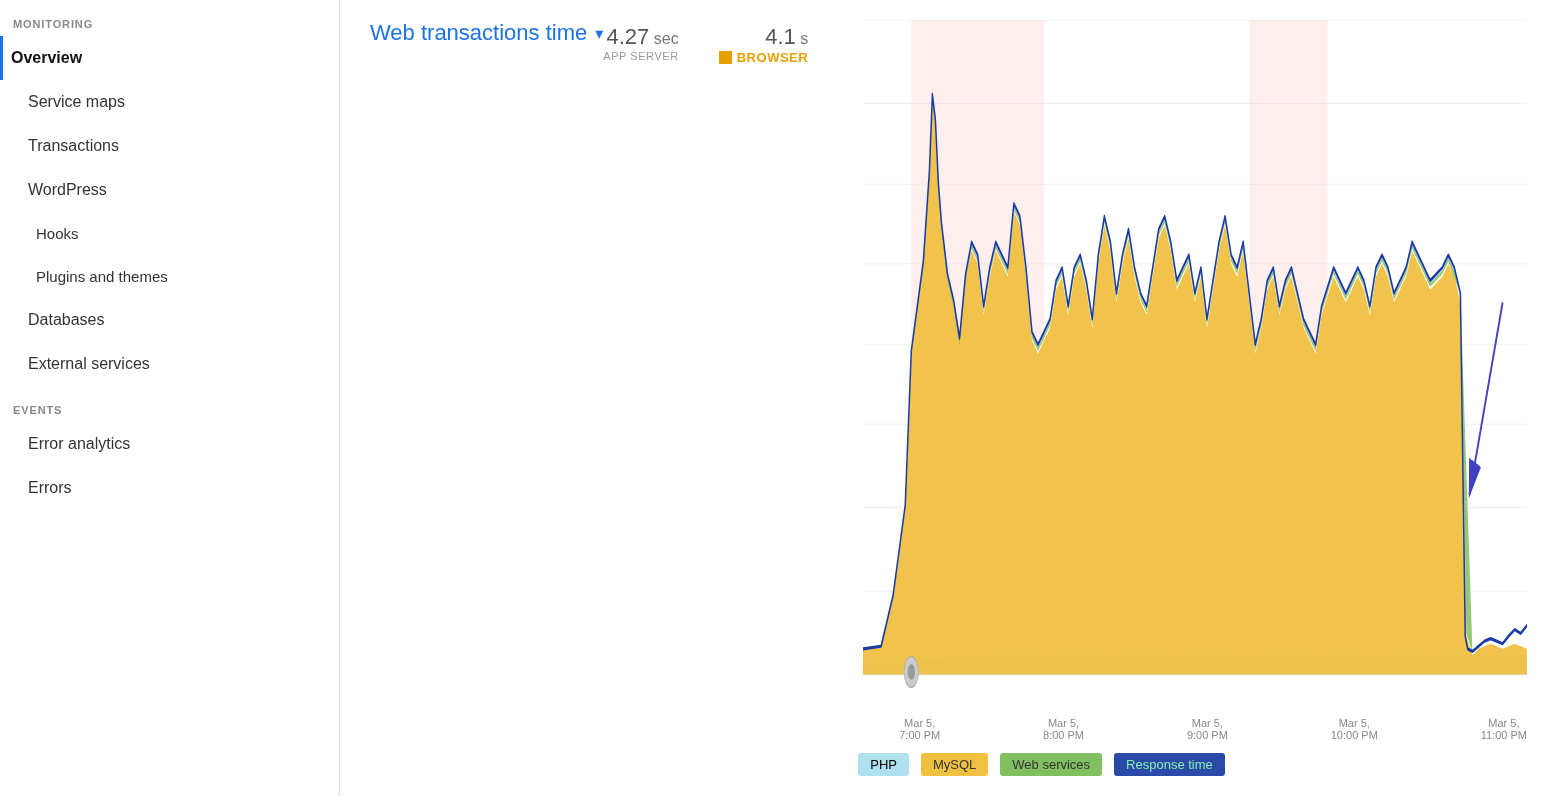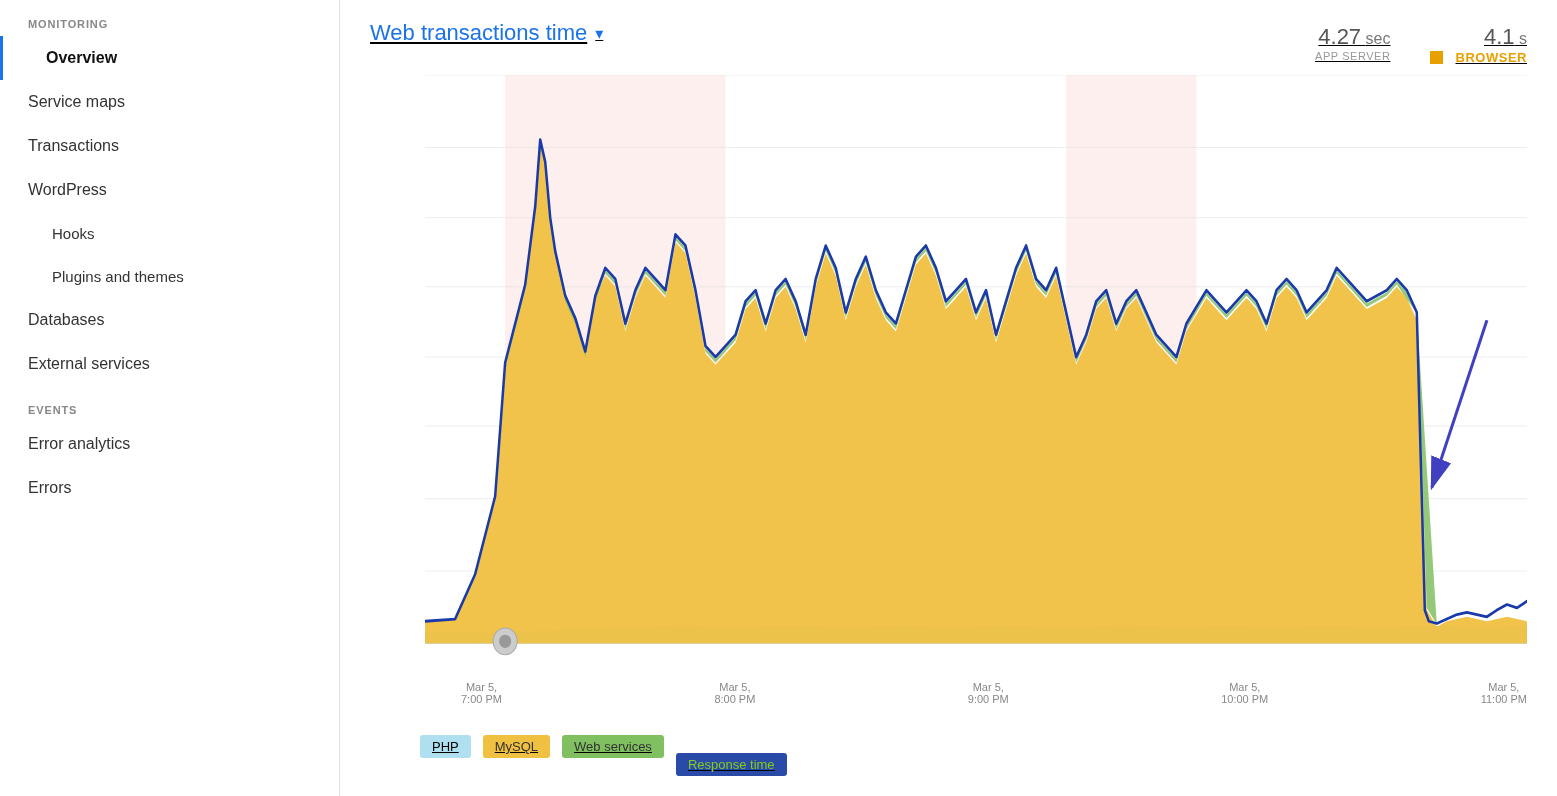--- a/index.html
+++ b/index.html
@@ -13,53 +13,51 @@
       border-right: 1px solid #e0e0e0;
       display: flex;
       flex-direction: column;
       overflow-y: auto;
     }
     .sidebar-section-label {
       font-size: 11px;
       font-weight: 700;
       color: #888;
       letter-spacing: 0.08em;
-      padding: 18px 28px 6px 28px;
+      padding: 18px 28px 6px 13px;
       text-transform: uppercase;
     }
     .sidebar-item {
       display: flex;
       align-items: center;
       padding: 13px 28px;
       font-size: 16px;
       color: #333;
       cursor: pointer;
       background: transparent;
     }
     .sidebar-item.active {
       font-weight: 700;
       color: #111;
       border-left: 3px solid #1a73e8;
-      padding-left: 43px;
+      padding-left: 8px;
     }
     .sidebar-item.sub {
-      padding-left: 52px;
+      padding-left: 36px;
       font-size: 15px;
       text-align: center;
     }
 
     
     .main {
       flex: 1;
       background: #fff;
       display: flex;
-      flex-direction: column;
       padding: 20px 30px 20px 30px;
       overflow: hidden;
-      text-decoration: underline;
     }
 
     
     .header-row {
       display: flex;
       align-items: flex-start;
       justify-content: space-between;
       margin-bottom: 10px;
     }
     .chart-title {
@@ -90,21 +88,21 @@
     .stat-unit { font-size: 16px; color: #777; }
     .stat-label {
       font-size: 11px;
       color: #999;
       letter-spacing: 0.05em;
       text-align: center;
     }
     .stat-browser {
       display: flex;
       align-items: center;
-      gap: 12px;
+      gap: 5px;
       font-size: 13px;
       font-weight: 700;
       color: #e8a000;
       letter-spacing: 0.04em;
     }
     .browser-square {
       width: 13px;
       height: 13px;
       background: #e8a000;
       display: inline-block;
@@ -141,21 +139,21 @@
       gap: 6px;
       font-size: 13px;
       color: #333;
       padding: 4px 12px;
       border-radius: 3px;
       font-weight: 500;
     }
     .legend-item.php { background: #aee0f0; color: #000000; }
     .legend-item.mysql { background: #f0c040; color: #333; }
     .legend-item.webext { background: #80c060; color: #333; }
-    .legend-item.response { background: #2a4aa8; color: #84cc16; margin-top: 36px; }
+    .legend-item.response { background: #2a4aa8; color: #86efac; }
 
     
     .y-axis {
       position: absolute;
       left: 0;
       top: 0;
       bottom: 28px;
       width: 55px;
       display: flex;
       flex-direction: column;

